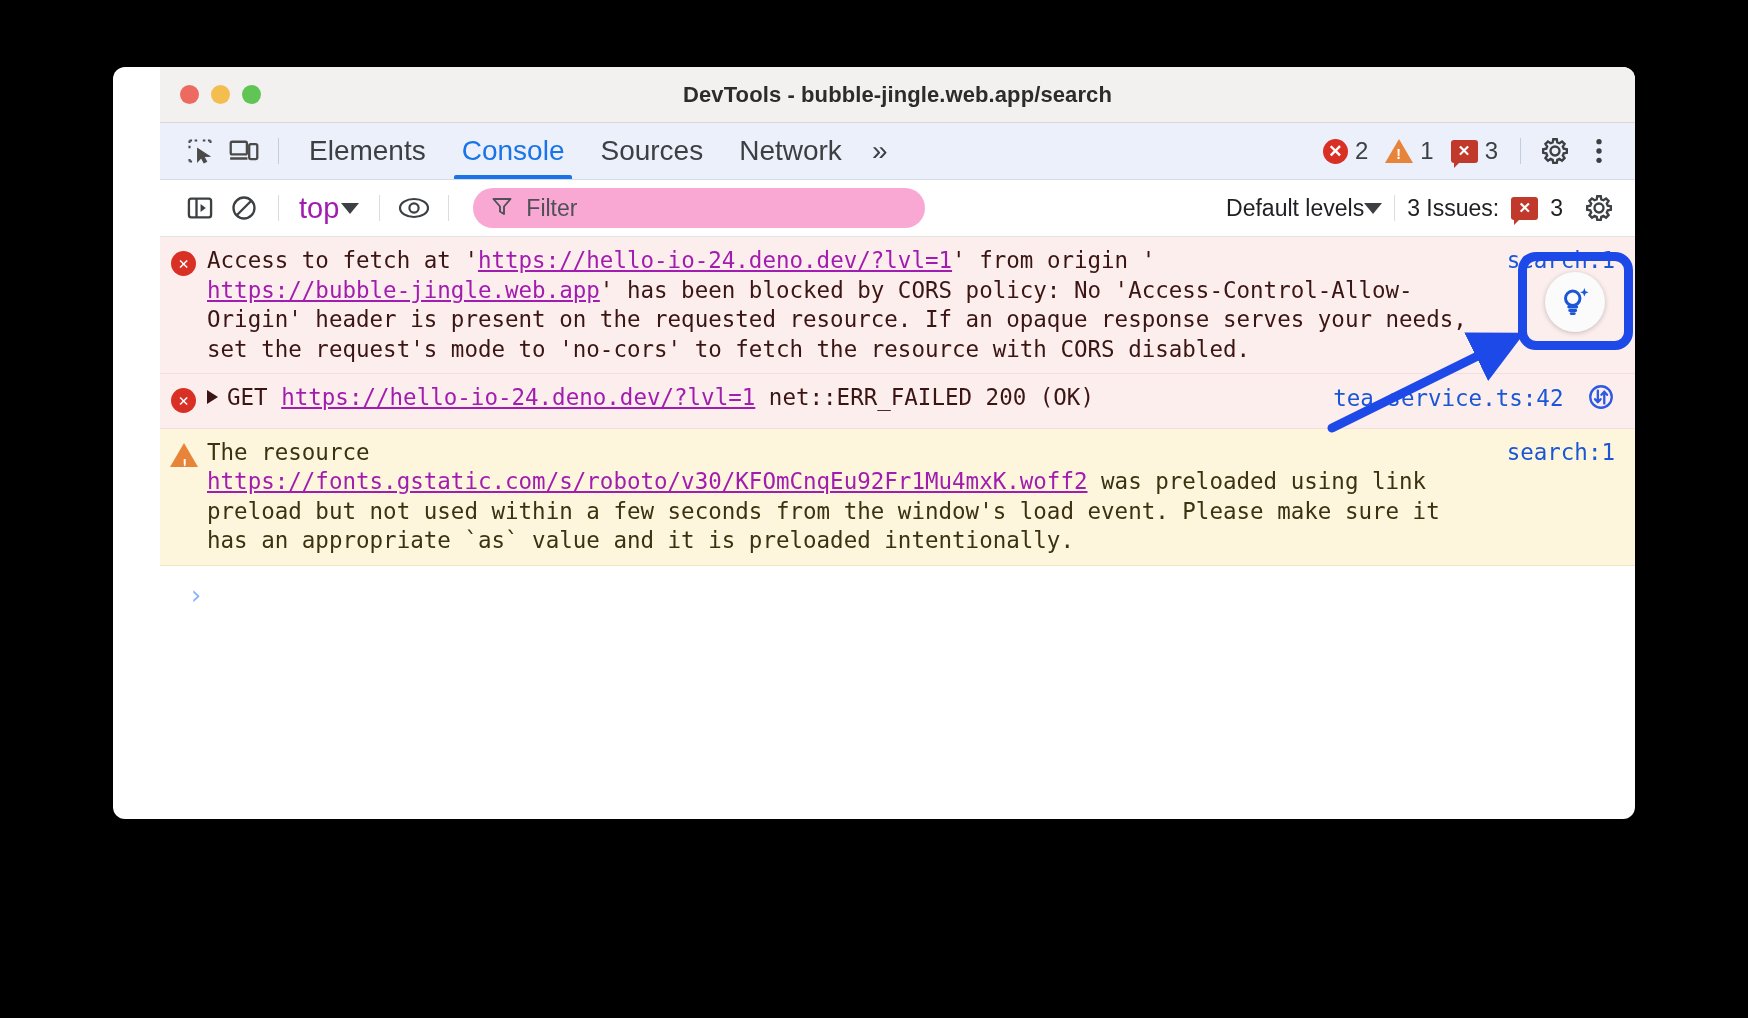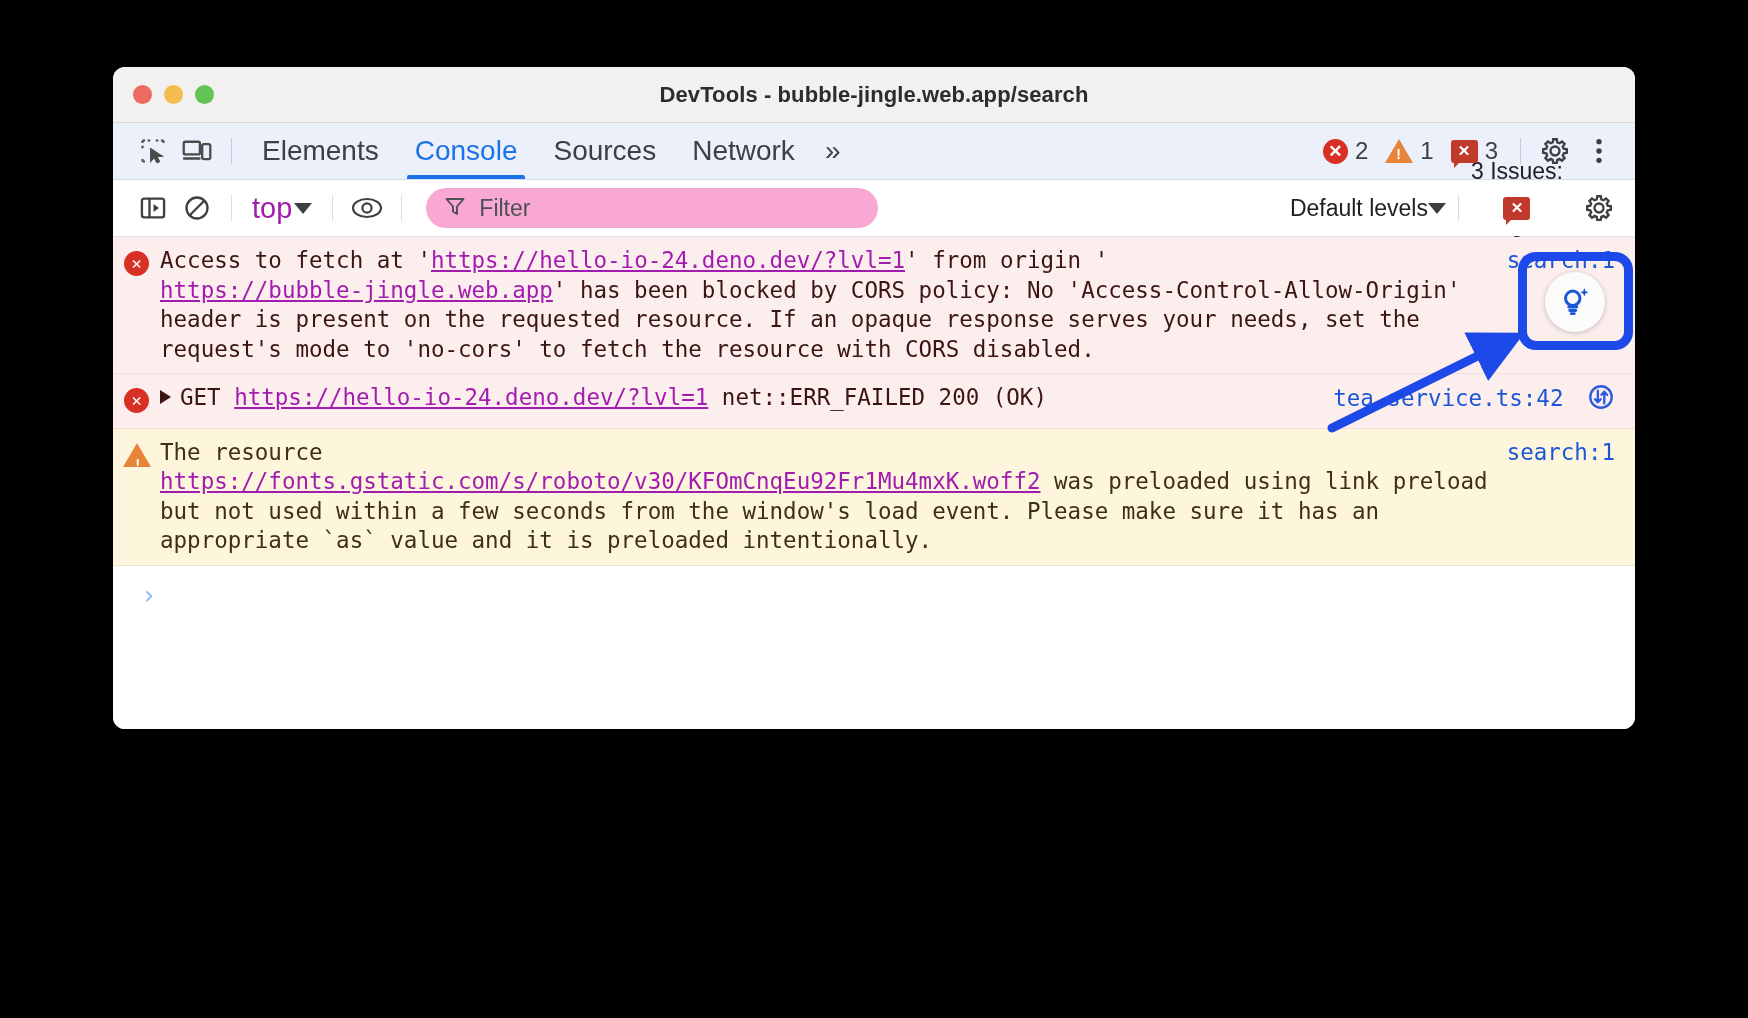--- a/index.html
+++ b/index.html
@@ -8,25 +8,26 @@
     background: #000000;
     font-family: "Liberation Sans", sans-serif;
     overflow: hidden;
   }
   #stage { position: relative; width: 1748px; height: 1018px; background: #000; }
 
   
   .window {
     position: absolute;
     left: 113px; top: 67px;
-    width: 1522px; height: 662px;
+    width: 1522px; height: 752px;
     background: #ffffff;
     border-radius: 12px;
     overflow: hidden;
     box-shadow: 0 2px 18px rgba(0,0,0,0.35);
+    padding-left: 47px;
   }
 
   
   .titlebar {
     position: relative;
     height: 56px;
     background: #f2f1ef;
     border-bottom: 1px solid #d9d8d6;
     display: flex; align-items: center;
   }
@@ -124,21 +125,21 @@
   .caret { width: 0; height: 0; border-left: 9px solid transparent; border-right: 9px solid transparent; border-top: 11px solid #3c4043; }
   .filter-input {
     flex: 0 0 auto;
     width: 452px; height: 40px;
     background: #f9a8d4; border-radius: 20px;
     display: flex; align-items: center; gap: 13px;
     padding: 0 18px; margin-left: 12px;
   }
   .filter-input .ph { font-size: 23px; color: #4d5156; }
   .levels { display: flex; align-items: center; font-size: 23px; color: #202124; }
-  .issues-grp { display: flex; align-items: center; gap: 12px; font-size: 23px; color: #202124; flex-direction: column; }
+  .issues-grp { display: flex; align-items: center; gap: 12px; font-size: 23px; color: #202124; }
 
   
   .console-body { background: #fff; height: 544px; position: relative; }
   .msg {
     display: flex; align-items: flex-start;
     padding: 9px 0 9px 0;
     position: relative;
     font-family: "DejaVu Sans Mono", "Liberation Mono", monospace;
     font-size: 22.5px;
     line-height: 29.5px;

